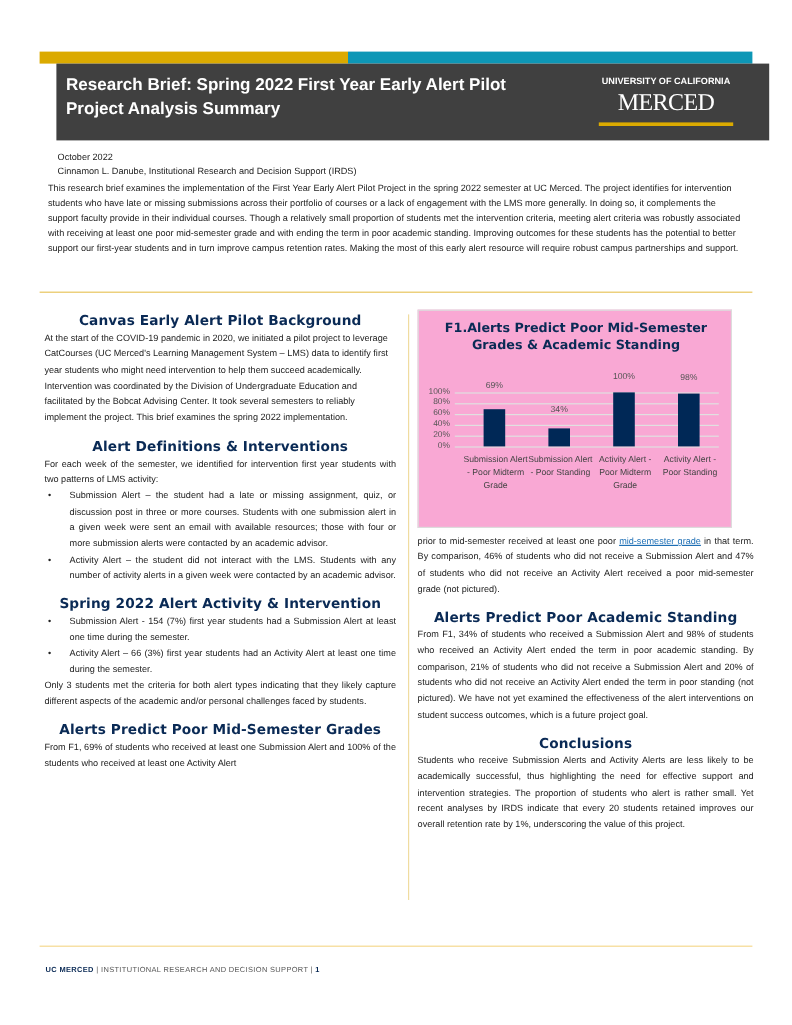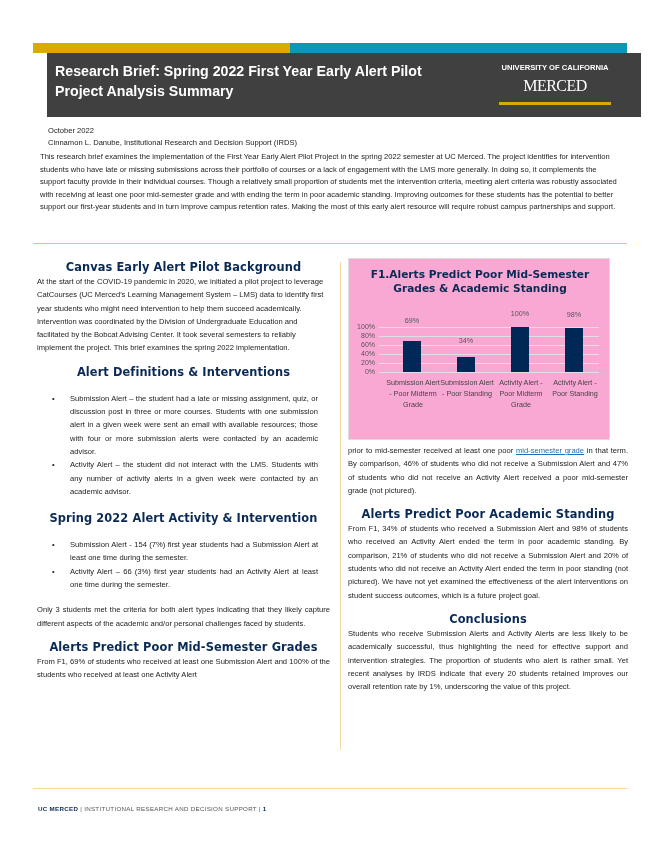--- a/index.html
+++ b/index.html
@@ -7,35 +7,35 @@
   body { position: relative; font-family: "Liberation Sans", sans-serif; color: #1a1a1a; overflow: hidden; }
 
   .topbar { position: absolute; left: 33px; top: 43px; width: 594px; height: 10px; display: flex; }
   .topbar .gold { width: 257px; background: #dbaa00; }
   .topbar .teal { flex: 1; background: #0d97b6; }
 
   .banner { position: absolute; left: 47px; top: 53px; width: 594px; height: 64px; background: #404040; }
   .banner-title { position: absolute; left: 8px; top: 8px; width: 410px; color: #ffffff; font-weight: bold; font-size: 14.2px; line-height: 20px; }
   .logo { position: absolute; left: 448px; top: 10px; width: 120px; text-align: center; color: #ffffff; }
   .logo-top { font-size: 7.6px; letter-spacing: 0px; font-weight: bold; line-height: 10px; }
-  .logo-main { font-family: "Liberation Serif", serif; font-size: 16px; line-height: 26px; letter-spacing: -0.5px; }
+  .logo-main { font-family: "Liberation Serif", serif; font-size: 20px; line-height: 26px; letter-spacing: -0.5px; }
   .logo-rule { width: 112px; height: 3px; background: #dbaa00; margin: 3px auto 0; }
 
   .meta { position: absolute; left: 48px; top: 125px; font-size: 7.6px; line-height: 12px; color: #222; }
   .abstract { position: absolute; left: 40px; top: 151px; width: 584px; font-size: 7.6px; line-height: 12.6px; color: #222; }
   .rule-gold { position: absolute; left: 33px; top: 243px; width: 594px; height: 1px; background: #e8c55e; }
 
   .col-divider { position: absolute; left: 340px; top: 262px; width: 1px; height: 488px; background: #f0dca0; }
 
   .col-left { position: absolute; left: 37px; top: 259px; width: 293px; }
 
   h2 { font-family: "DejaVu Sans", sans-serif; font-weight: bold; color: #0a2a55; font-size: 11.4px; line-height: 16px; letter-spacing: 0.1px; text-align: center; }
   p, li { font-size: 7.6px; line-height: 13.3px; color: #222; }
   p.just { text-align: justify; }
-  ul { list-style: none; margin: 12px; }
+  ul { list-style: none; margin: 0; }
   li { position: relative; padding-left: 21px; text-align: justify; }
   li::before { content: "•"; position: absolute; left: 3px; top: 0; }
 
   .sec { margin-bottom: 9px; }
   .link { color: #1e6fb5; text-decoration: underline; }
 
   .chart-box { position: absolute; left: 348px; top: 258px; width: 262px; height: 182px; border: 1px solid #dcdcdc; background: #f9a8d4; }
   .chart-title { position: absolute; left: 0; top: 8px; width: 262px; text-align: center; font-family: "DejaVu Sans", sans-serif; font-weight: bold; color: #0a2a55; font-size: 10.6px; line-height: 14px; }
   .plot { position: absolute; left: 30px; top: 68px; width: 220px; height: 45px; }
   .gridline { position: absolute; left: 0; width: 220px; height: 1px; background: #e0e0e0; }
@@ -78,20 +78,21 @@
 <div class="col-divider"></div>
 
 <div class="col-left">
   <div class="sec">
     <h2>Canvas Early Alert Pilot Background</h2>
     <p>At the start of the COVID-19 pandemic in 2020, we initiated a pilot project to leverage CatCourses (UC Merced's Learning Management System – LMS) data to identify first year students who might need intervention to help them succeed academically.  Intervention was coordinated by the Division of Undergraduate Education and facilitated by the Bobcat Advising Center.  It took several semesters to reliably implement the project. This brief examines the spring 2022 implementation.</p>
   </div>
 
   <div class="sec">
     <h2>Alert Definitions &amp; Interventions</h2>
+    <p class="just">For each week of the semester, we identified for intervention first year students with two patterns of LMS activity:</p>
     <ul>
       <li>Submission Alert – the student had a late or missing assignment, quiz, or discussion post in three or more courses. Students with one submission alert in a given week were sent an email with available resources; those with four or more submission alerts were contacted by an academic advisor.</li>
       <li>Activity Alert – the student did not interact with the LMS. Students with any number of activity alerts in a given week were contacted by an academic advisor.</li>
     </ul>
   </div>
 
   <div class="sec">
     <h2>Spring 2022 Alert Activity &amp; Intervention</h2>
     <ul>
       <li>Submission Alert - 154 (7%) first year students had a Submission Alert at least one time during the semester.</li>

